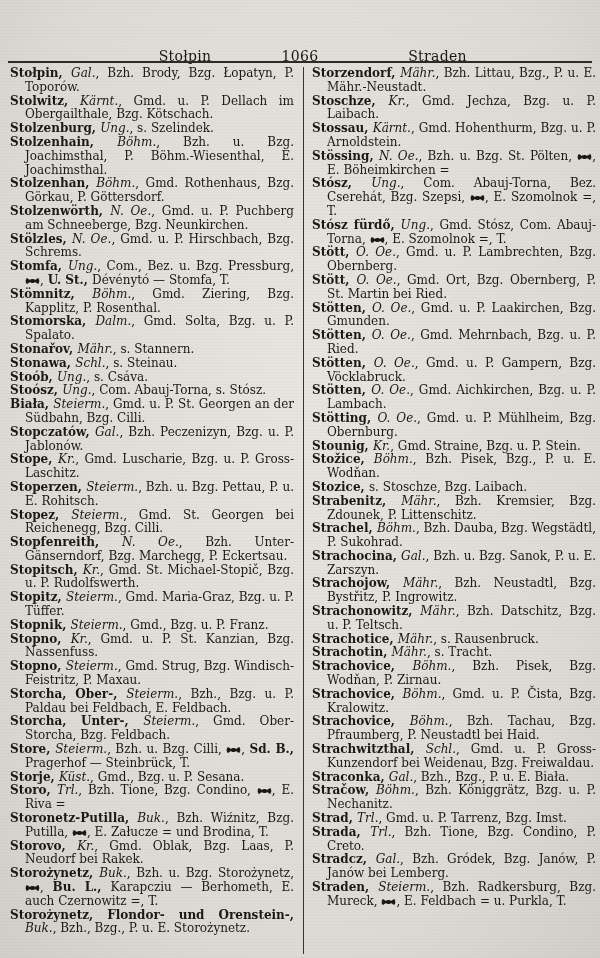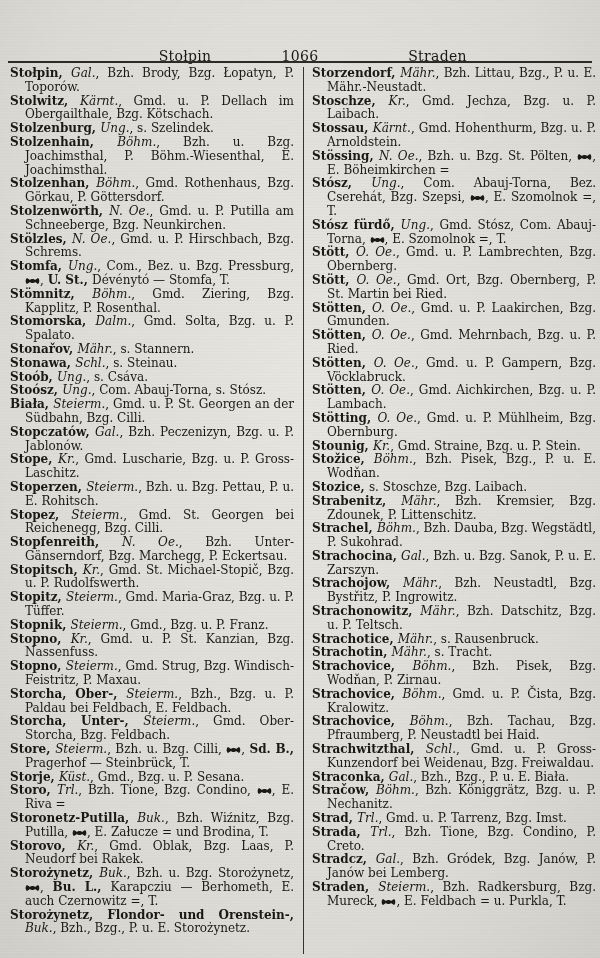--- a/index.html
+++ b/index.html
@@ -37,21 +37,21 @@
     <span class="rh-right">Straden</span>
   </header>
   <div class="head-rule"></div>
   <main class="columns">
     <section class="col" id="col-left">
         <p class="entry"><span class="b">Stołpin, </span><span class="i">Gal.</span><span class="n">, Bzh. Brody, Bzg. Łopatyn, P. Toporów.</span></p>
         <p class="entry"><span class="b">Stolwitz, </span><span class="i">Kärnt.</span><span class="n">, Gmd. u. P. Dellach im Obergailthale, Bzg. Kötschach.</span></p>
         <p class="entry"><span class="b">Stolzenburg, </span><span class="i">Ung.</span><span class="n">, s. Szelindek.</span></p>
         <p class="entry"><span class="b">Stolzenhain, </span><span class="i">Böhm.</span><span class="n">, Bzh. u. Bzg. Joachimsthal, P. Böhm.-Wiesenthal, E. Joachimsthal.</span></p>
         <p class="entry"><span class="b">Stolzenhan, </span><span class="i">Böhm.</span><span class="n">, Gmd. Rothenhaus, Bzg. Görkau, P. Göttersdorf.</span></p>
-        <p class="entry"><span class="b">Stolzenwörth, </span><span class="i">N. Oe.</span><span class="n">, Gmd. u. P. Putilla am Schneeberge, Bzg. Neunkirchen.</span></p>
+        <p class="entry"><span class="b">Stolzenwörth, </span><span class="i">N. Oe.</span><span class="n">, Gmd. u. P. Puchberg am Schneeberge, Bzg. Neunkirchen.</span></p>
         <p class="entry"><span class="b">Stölzles, </span><span class="i">N. Oe.</span><span class="n">, Gmd. u. P. Hirschbach, Bzg. Schrems.</span></p>
         <p class="entry"><span class="b">Stomfa, </span><span class="i">Ung.</span><span class="n">, Com., Bez. u. Bzg. Pressburg, </span><svg class="ph-svg" viewBox="0 0 30 14" aria-hidden="true">
             <path d="M4 1 C0.5 3 0.5 11 4 13 L10 9 C12 11.5 18 11.5 20 9 L26 13 C29.5 11 29.5 3 26 1 L20 5 C18 2.5 12 2.5 10 5 Z M13 6 a2 1.3 0 1 0 4 0 a2 1.3 0 1 0 -4 0"></path>
           </svg><span class="n">, </span><span class="b">U. St., </span><span class="n">Dévénytó — Stomfa, T.</span></p>
         <p class="entry"><span class="b">Stömnitz, </span><span class="i">Böhm.</span><span class="n">, Gmd. Ziering, Bzg. Kapplitz, P. Rosenthal.</span></p>
         <p class="entry"><span class="b">Stomorska, </span><span class="i">Dalm.</span><span class="n">, Gmd. Solta, Bzg. u. P. Spalato.</span></p>
         <p class="entry"><span class="b">Stonařov, </span><span class="i">Mähr.</span><span class="n">, s. Stannern.</span></p>
         <p class="entry"><span class="b">Stonawa, </span><span class="i">Schl.</span><span class="n">, s. Steinau.</span></p>
         <p class="entry"><span class="b">Stoób, </span><span class="i">Ung.</span><span class="n">, s. Csáva.</span></p>
         <p class="entry"><span class="b">Stoósz, </span><span class="i">Ung.</span><span class="n">, Com. Abauj-Torna, s. Stósz.</span></p>

